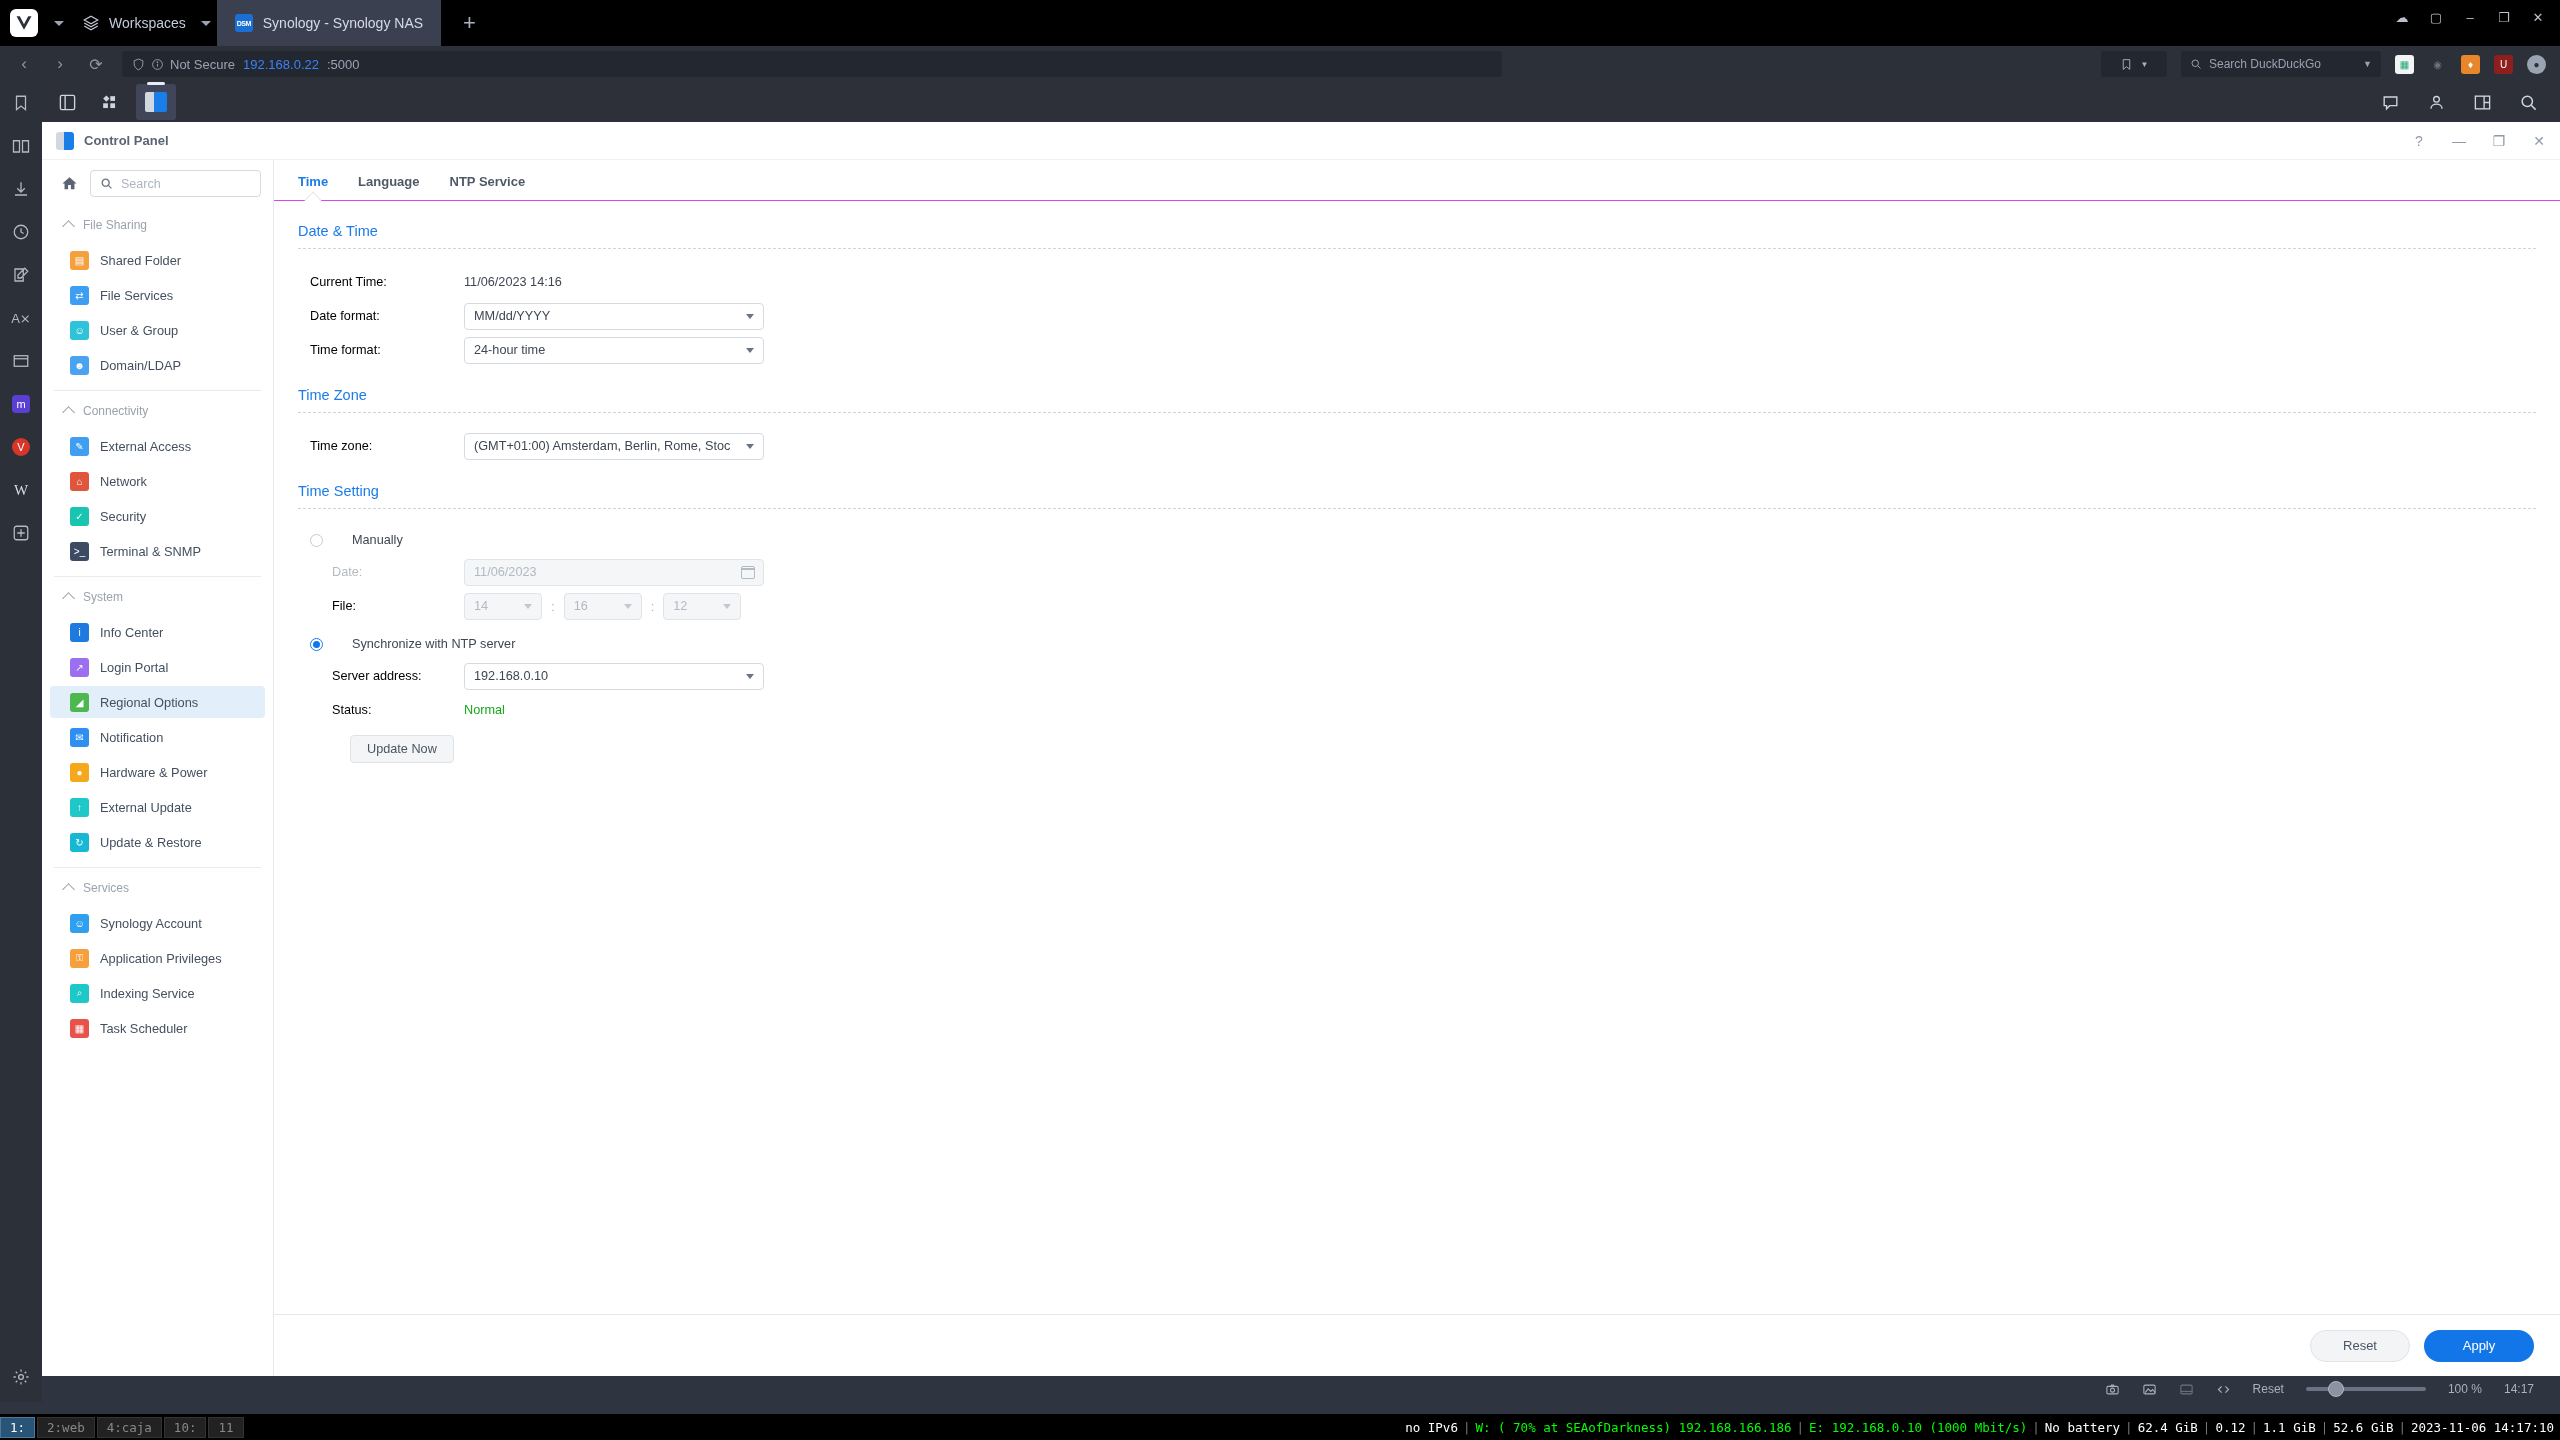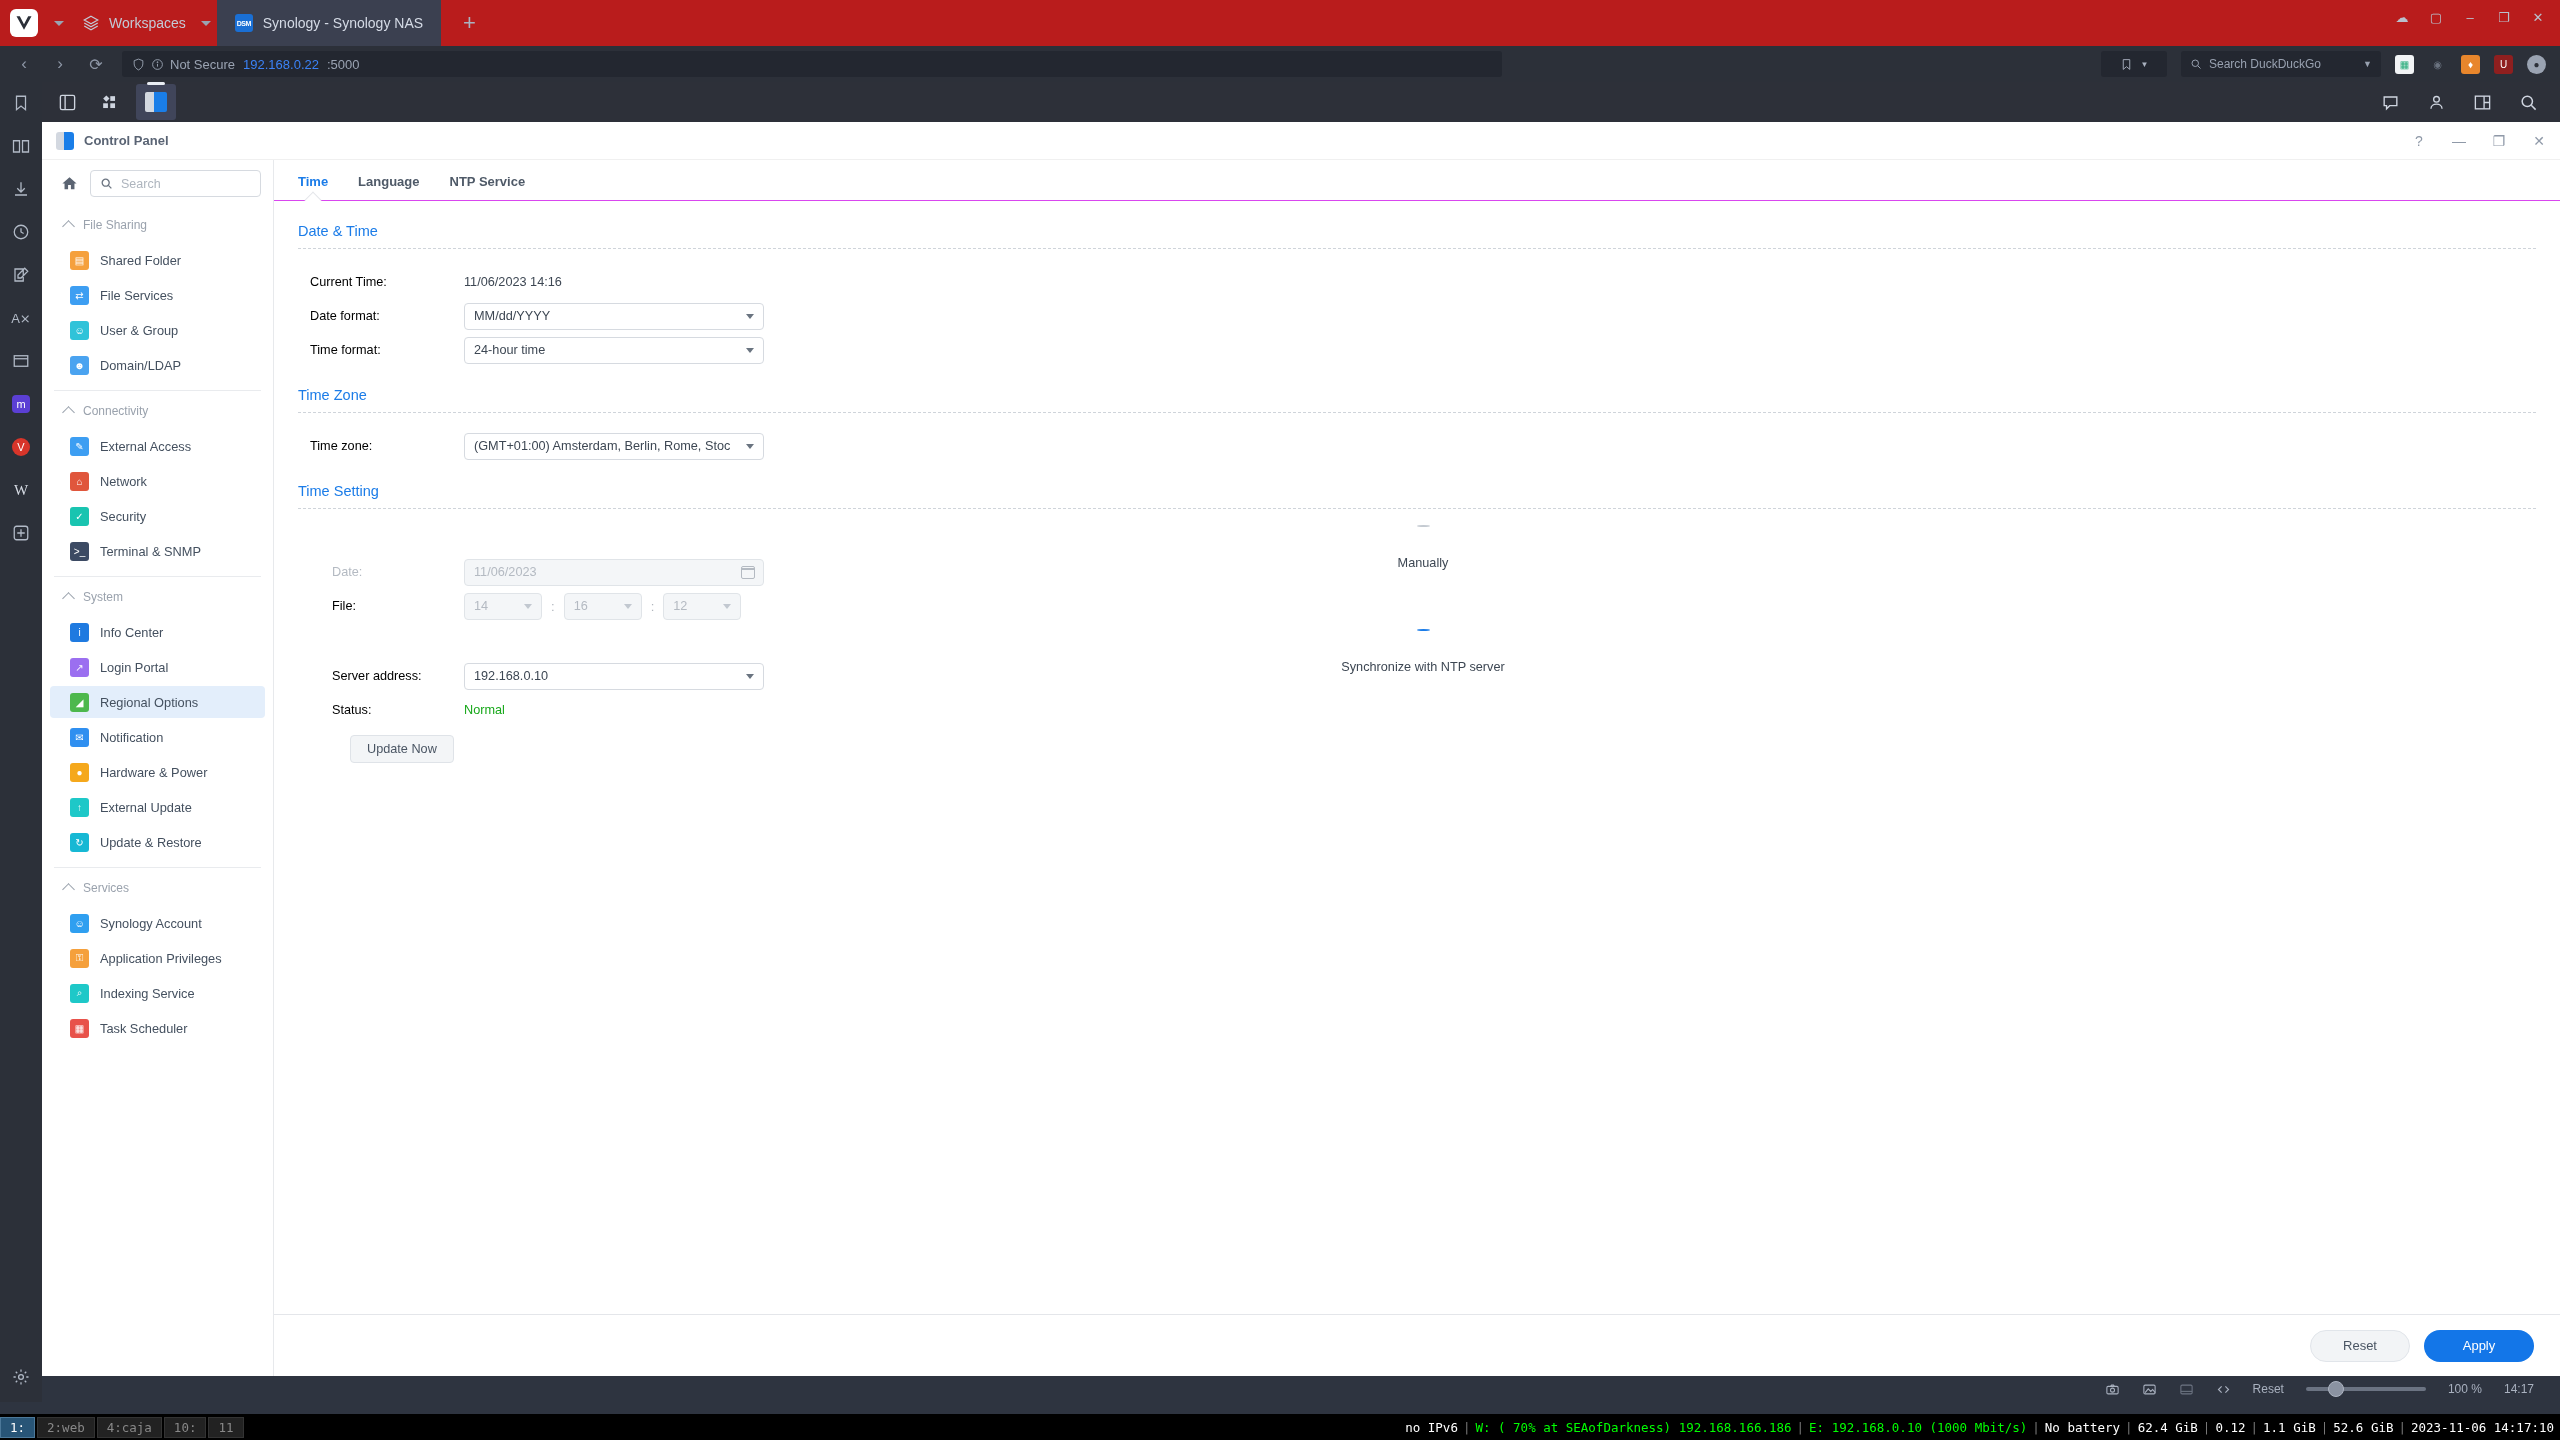--- a/index.html
+++ b/index.html
@@ -8,21 +8,21 @@
     font-family: "Liberation Sans", sans-serif;
     background: #2b2f3a;
     font-size: 13px;
     -webkit-font-smoothing: antialiased;
   }
 
   
   #browser { width: 2560px; height: 1440px; position: relative; background:#2e3440; }
 
   .tabstrip {
-    height: 46px; background: #b91c1c; display: flex; align-items: center;
+    height: 46px; background: #000000; display: flex; align-items: center;
     padding-left: 10px; position: relative;
   }
   .vivaldi-logo {
     width: 28px; height: 28px; border-radius: 6px; background: #fff;
     display:flex; align-items:center; justify-content:center; margin-right: 4px;
   }
   .vivaldi-logo svg { width: 20px; height: 20px; }
   .caret { width:0;height:0;border-left:5px solid transparent;border-right:5px solid transparent;
            border-top:5px solid #9aa3b2; margin: 0 12px; }
   .ws-btn { display:flex; align-items:center; gap:9px; padding:0 6px; height:34px; color:#c3cad6; font-size:14px;}
@@ -173,21 +173,21 @@
   .select .dn { position:absolute; right:9px; width:0;height:0;
     border-left:4.5px solid transparent;border-right:4.5px solid transparent;border-top:5px solid #6a7480;}
   .select.dis { background:#f4f6f8; color:#b4bac2; border-color:#e0e4e8;}
   .select.dis .dn{border-top-color:#c2c8d0;}
   .select.sm { width:78px; }
   .colon { padding: 0 9px; color:#b0b6bd; }
 
   .calico { position:absolute; right:8px; width:14px;height:13px;border:1.4px solid #b4bac2;border-radius:2px;}
   .calico::before{content:"";position:absolute;left:-1px;right:-1px;top:1px;height:2px;background:#b4bac2;}
 
-  .radio-row { display:flex; align-items:center; gap:29px; height:30px; padding-left:12px;flex-direction:column; }
+  .radio-row { display:flex; align-items:center; gap:29px; height:30px; padding-left:12px; }
   .radio { width:13px;height:13px;border-radius:50%;border:1px solid #c4cad1; background:#fff; position:relative;}
   .radio.on { border-color:#1b7ce8; }
   .radio.on::after{content:"";position:absolute;inset:2px;border-radius:50%;background:#1076f0;}
   .radio-lbl{ font-size:12.7px; color:#3d4753; }
 
   .btn-plain {
     height:28px; padding:0 16px; background:#f3f5f7; border:1px solid #dfe3e8; border-radius:4px;
     font-size:12.7px; color:#4a5563; display:inline-flex; align-items:center; margin-left:12px; margin-top:8px;
   }
 

